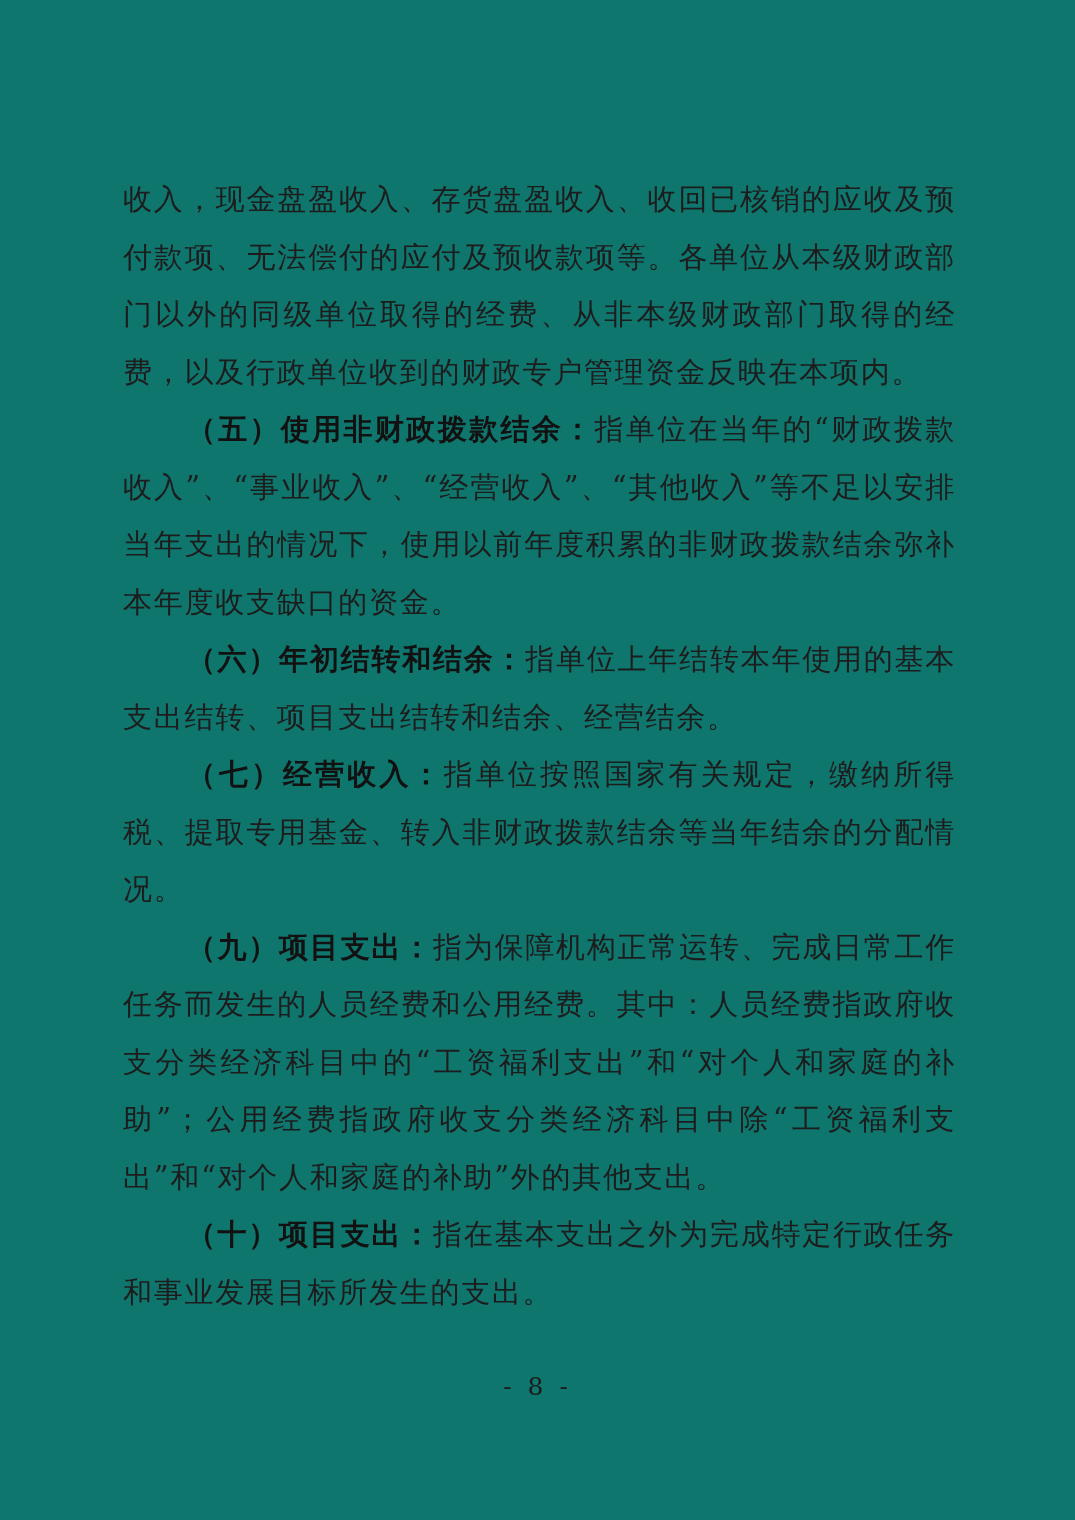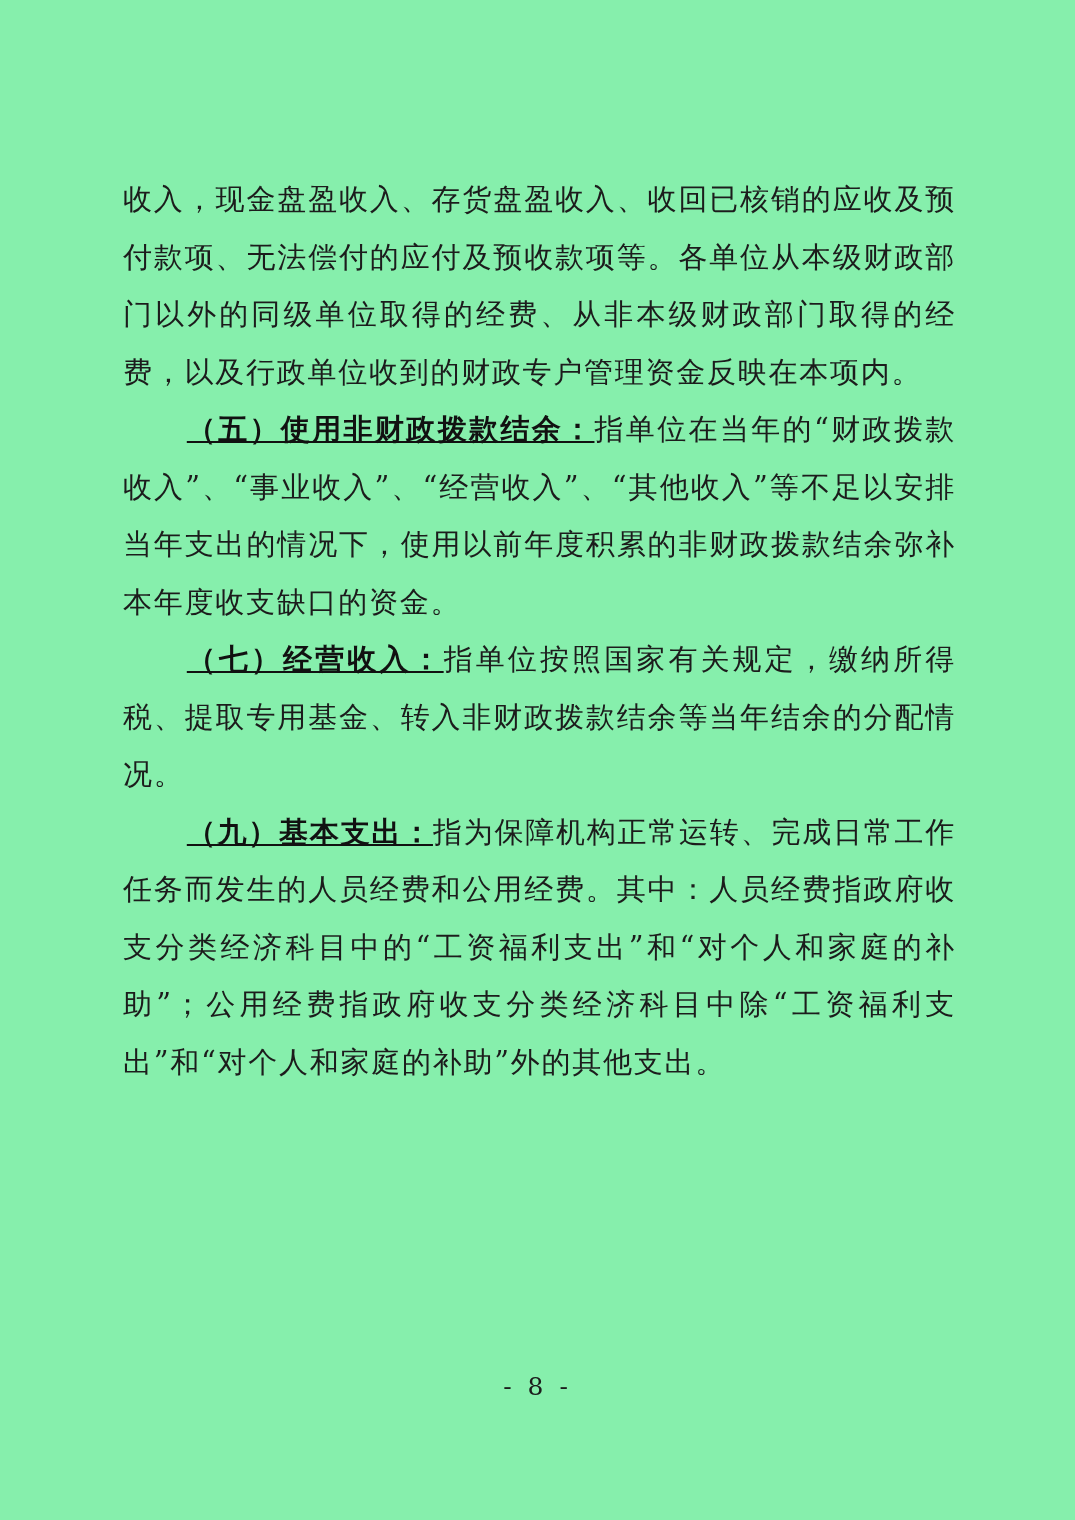--- a/index.html
+++ b/index.html
@@ -4,21 +4,21 @@
 <style>
   html, body {
     margin: 0;
     padding: 0;
     background: #ffffff;
   }
   .page {
     position: relative;
     width: 1075px;
     height: 1520px;
-    background: #86efac;
+    background: #0f766e;
     overflow: hidden;
     font-family: "DejaVu Serif", "Liberation Serif", serif;
     color: #1c1c1c;
   }
   .content {
     position: absolute;
     left: 123px;
     top: 171px;
     width: 833px;
   }
@@ -33,21 +33,20 @@
     text-indent: 2.2em;
     word-break: break-all;
   }
   p.para.first {
     text-indent: 0;
   }
   .hd {
     font-family: "DejaVu Sans", "Liberation Sans", sans-serif;
     font-weight: 700;
     color: #111111;
-    text-decoration: underline;
   }
   .footer {
     position: absolute;
     top: 1372px;
     left: 0;
     width: 100%;
     text-align: center;
     font-size: 25px;
     line-height: 30px;
     letter-spacing: 4px;
@@ -58,23 +57,25 @@
 </head>
 <body>
 
 <div class="page">
   <div class="content">
 
     <p class="para first"><span>收入，现金盘盈收入、存货盘盈收入、收回已核销的应收及预付款项、无法偿付的应付及预收款项等。各单位从本级财政部门以外的同级单位取得的经费、从非本级财政部门取得的经费，以及行政单位收到的财政专户管理资金反映在本项内。</span></p>
 
     <p class="para"><span class="hd">（五）使用非财政拨款结余：</span><span>指单位在当年的“财政拨款收入”、“事业收入”、“经营收入”、“其他收入”等不足以安排当年支出的情况下，使用以前年度积累的非财政拨款结余弥补本年度收支缺口的资金。</span></p>
 
+    <p class="para"><span class="hd">（六）年初结转和结余：</span><span>指单位上年结转本年使用的基本支出结转、项目支出结转和结余、经营结余。</span></p>
 
     <p class="para"><span class="hd">（七）经营收入：</span><span>指单位按照国家有关规定，缴纳所得税、提取专用基金、转入非财政拨款结余等当年结余的分配情况。</span></p>
 
 
-    <p class="para"><span class="hd">（九）基本支出：</span><span>指为保障机构正常运转、完成日常工作任务而发生的人员经费和公用经费。其中：人员经费指政府收支分类经济科目中的“工资福利支出”和“对个人和家庭的补助”；公用经费指政府收支分类经济科目中除“工资福利支出”和“对个人和家庭的补助”外的其他支出。</span></p>
+    <p class="para"><span class="hd">（九）项目支出：</span><span>指为保障机构正常运转、完成日常工作任务而发生的人员经费和公用经费。其中：人员经费指政府收支分类经济科目中的“工资福利支出”和“对个人和家庭的补助”；公用经费指政府收支分类经济科目中除“工资福利支出”和“对个人和家庭的补助”外的其他支出。</span></p>
 
+    <p class="para"><span class="hd">（十）项目支出：</span><span>指在基本支出之外为完成特定行政任务和事业发展目标所发生的支出。</span></p>
 
   </div>
 
   <div class="footer">- 8 -</div>
 </div>
 
 </body></html>

